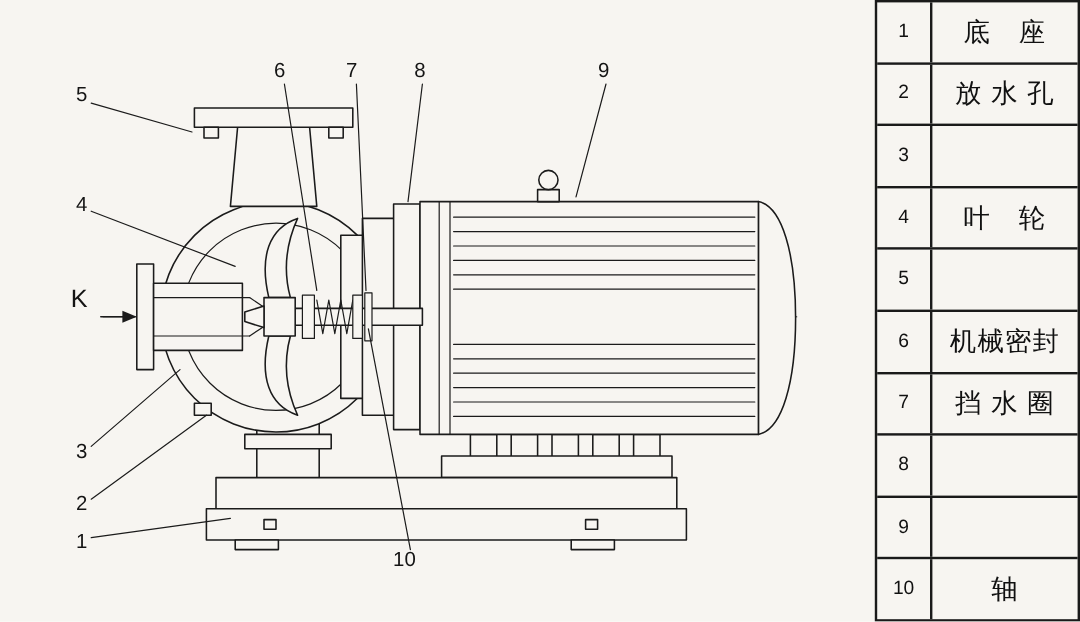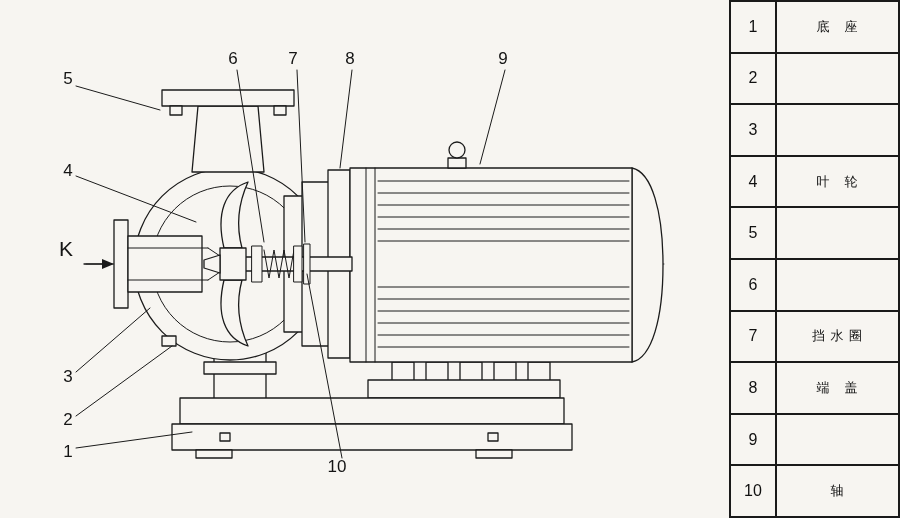--- a/index.html
+++ b/index.html
@@ -15,21 +15,21 @@
     border:2px solid #1a1a1a;background:#f7f5f1;
   }
   .prow{flex:1;display:flex;border-bottom:2px solid #1a1a1a;min-height:0}
   .prow:last-child{border-bottom:none}
   .cell-num{
     width:44px;border-right:2px solid #1a1a1a;display:flex;
     align-items:center;justify-content:center;font-size:16px;
   }
   .cell-label{
     flex:1;display:flex;align-items:center;justify-content:center;
-    font-size:13px;letter-spacing:1px;white-space:pre;
+    font-size:22px;letter-spacing:1px;white-space:pre;
   }
 </style>
 </head>
 <body>
 
 <div class="page">
 
   <div class="diagram">
     <svg width="729" height="518" viewBox="0 0 729 518">
       <g stroke="#1b1b1b" fill="none" stroke-width="1.3" stroke-linecap="round" stroke-linejoin="round">
@@ -163,41 +163,42 @@
     </svg>
   </div>
 
   <div class="parts-table">
     <div class="prow">
       <div class="cell-num">1</div>
       <div class="cell-label">底　座</div>
     </div>
     <div class="prow">
       <div class="cell-num">2</div>
+      <div class="cell-label">放 水 孔</div>
     </div>
     <div class="prow">
       <div class="cell-num">3</div>
     </div>
     <div class="prow">
       <div class="cell-num">4</div>
       <div class="cell-label">叶　轮</div>
     </div>
     <div class="prow">
       <div class="cell-num">5</div>
     </div>
     <div class="prow">
       <div class="cell-num">6</div>
+      <div class="cell-label">机械密封</div>
     </div>
     <div class="prow">
       <div class="cell-num">7</div>
       <div class="cell-label">挡 水 圈</div>
     </div>
     <div class="prow">
       <div class="cell-num">8</div>
-      <div class="cell-label">端　盖</div>
     </div>
     <div class="prow">
       <div class="cell-num">9</div>
     </div>
     <div class="prow">
       <div class="cell-num">10</div>
       <div class="cell-label">轴</div>
     </div>
   </div>
 

